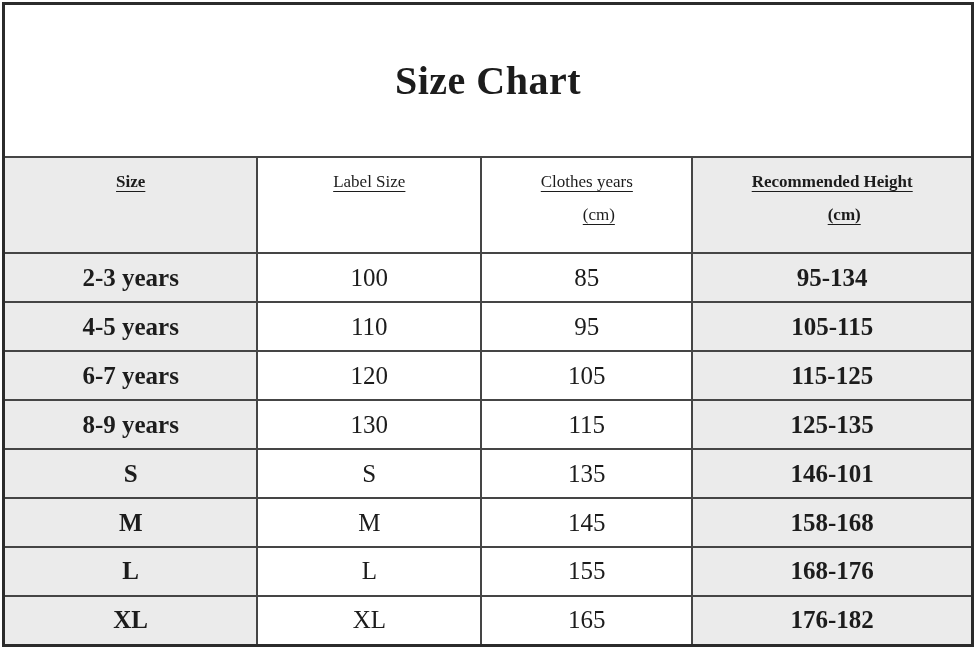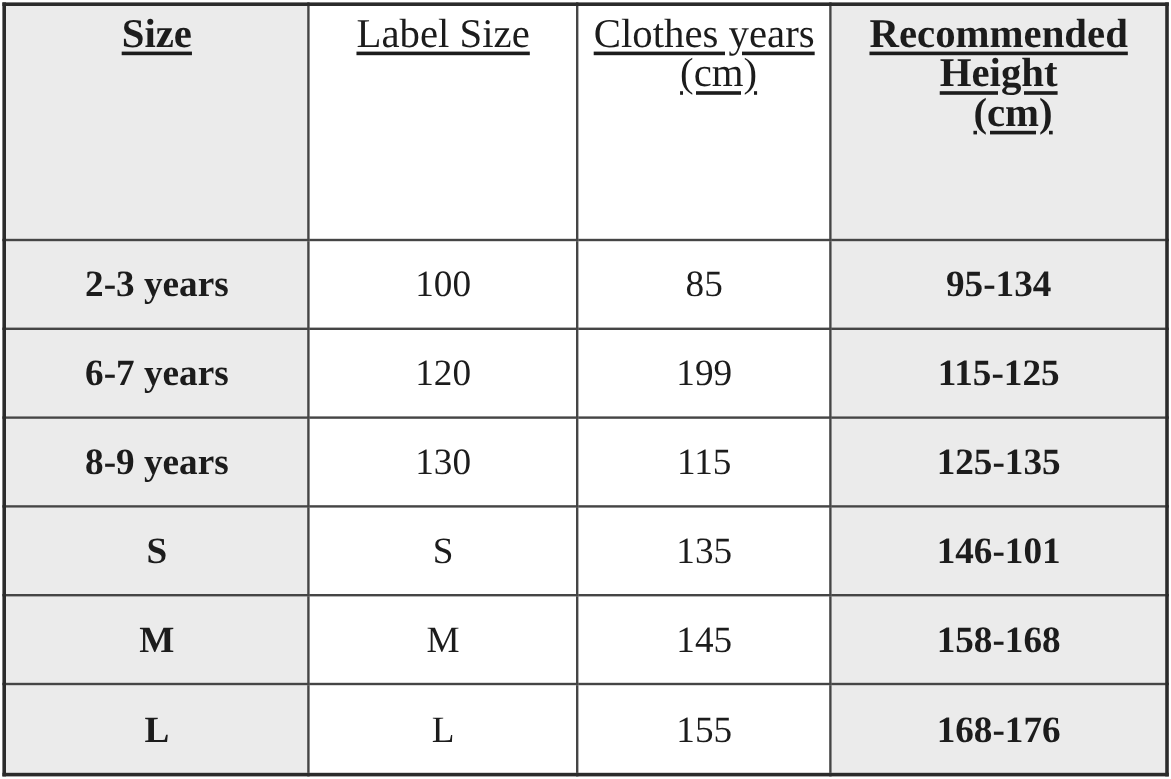--- a/index.html
+++ b/index.html
@@ -31,80 +31,89 @@
     height: 126px;
     background: #ffffff;
     font-size: 40px;
     font-weight: bold;
     letter-spacing: 0.5px;
     vertical-align: middle;
   }
   
   tr.header-row th {
     height: 72px;
-    font-size: 34px;
+    font-size: 17px;
     font-weight: normal;
     vertical-align: top;
     padding-top: 7px;
     line-height: 33px;
     background: #ffffff;
   }
   tr.header-row th.emph {
     font-weight: bold;
     background: #ebebeb;
   }
   .hline {
     display: inline-block;
     text-decoration: underline;
     text-underline-offset: 4px;
   }
   tr.header-row th .line2 { display: block; padding-left: 24px; }
   tr.header-row th .line2:empty { display: none; }
   
   tr.data-row td {
     height: 39px;
-    font-size: 31px;
+    font-size: 25px;
     vertical-align: middle;
     background: #ffffff;
     text-align: center;
   }
   tr.data-row td.emph {
     font-weight: bold;
     background: #ebebeb;
   }
 </style>
 </head>
 <body>
 
 <table class="size-chart">
   <colgroup>
     <col style="width:26.2%">
     <col style="width:23.1%">
     <col style="width:21.8%">
     <col style="width:28.9%">
   </colgroup>
   <tbody>
+    <tr class="title-row">
+      <td colspan="4">Size Chart</td>
+    </tr>
     <tr class="header-row">
 
     <th class="emph"><span class="hline">Size</span></th>
         <th><span class="hline">Label Size</span></th>
         <th><span class="hline">Clothes years</span><span class="line2"><span class="hline">(cm)</span></span></th>
         <th class="emph"><span class="hline">Recommended Height</span><span class="line2"><span class="hline">(cm)</span></span></th>
       </tr>
 
   <tr class="data-row">
         <td class="emph">2-3 years</td>
         <td>100</td>
         <td>85</td>
         <td class="emph">95-134</td>
       </tr>
       <tr class="data-row">
+        <td class="emph">4-5 years</td>
+        <td>110</td>
+        <td>95</td>
+        <td class="emph">105-115</td>
+      </tr>
+      <tr class="data-row">
         <td class="emph">6-7 years</td>
         <td>120</td>
-        <td>199</td>
+        <td>105</td>
         <td class="emph">115-125</td>
       </tr>
       <tr class="data-row">
         <td class="emph">8-9 years</td>
         <td>130</td>
         <td>115</td>
         <td class="emph">125-135</td>
       </tr>
       <tr class="data-row">
         <td class="emph">S</td>
@@ -117,14 +126,20 @@
         <td>M</td>
         <td>145</td>
         <td class="emph">158-168</td>
       </tr>
       <tr class="data-row">
         <td class="emph">L</td>
         <td>L</td>
         <td>155</td>
         <td class="emph">168-176</td>
       </tr>
+      <tr class="data-row">
+        <td class="emph">XL</td>
+        <td>XL</td>
+        <td>165</td>
+        <td class="emph">176-182</td>
+      </tr>
     </tbody>
 </table>
 
 </body></html>

